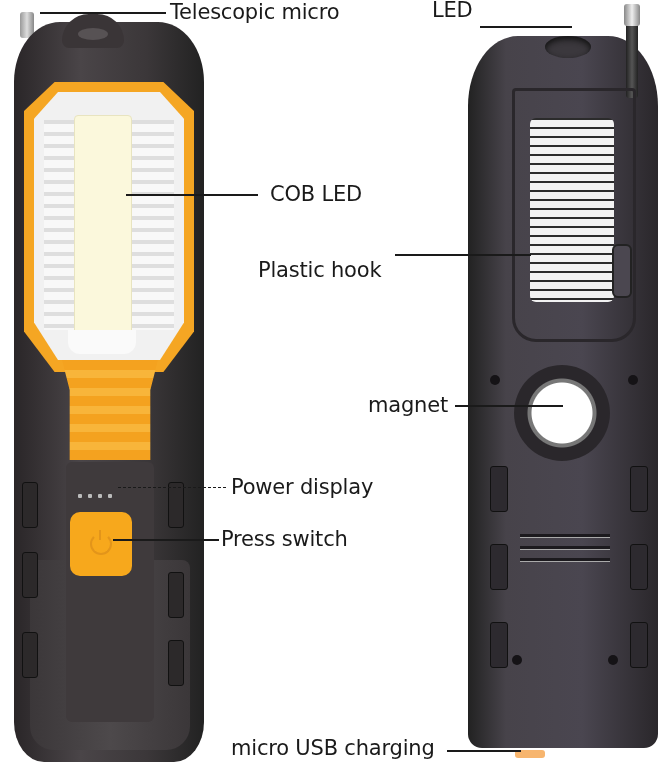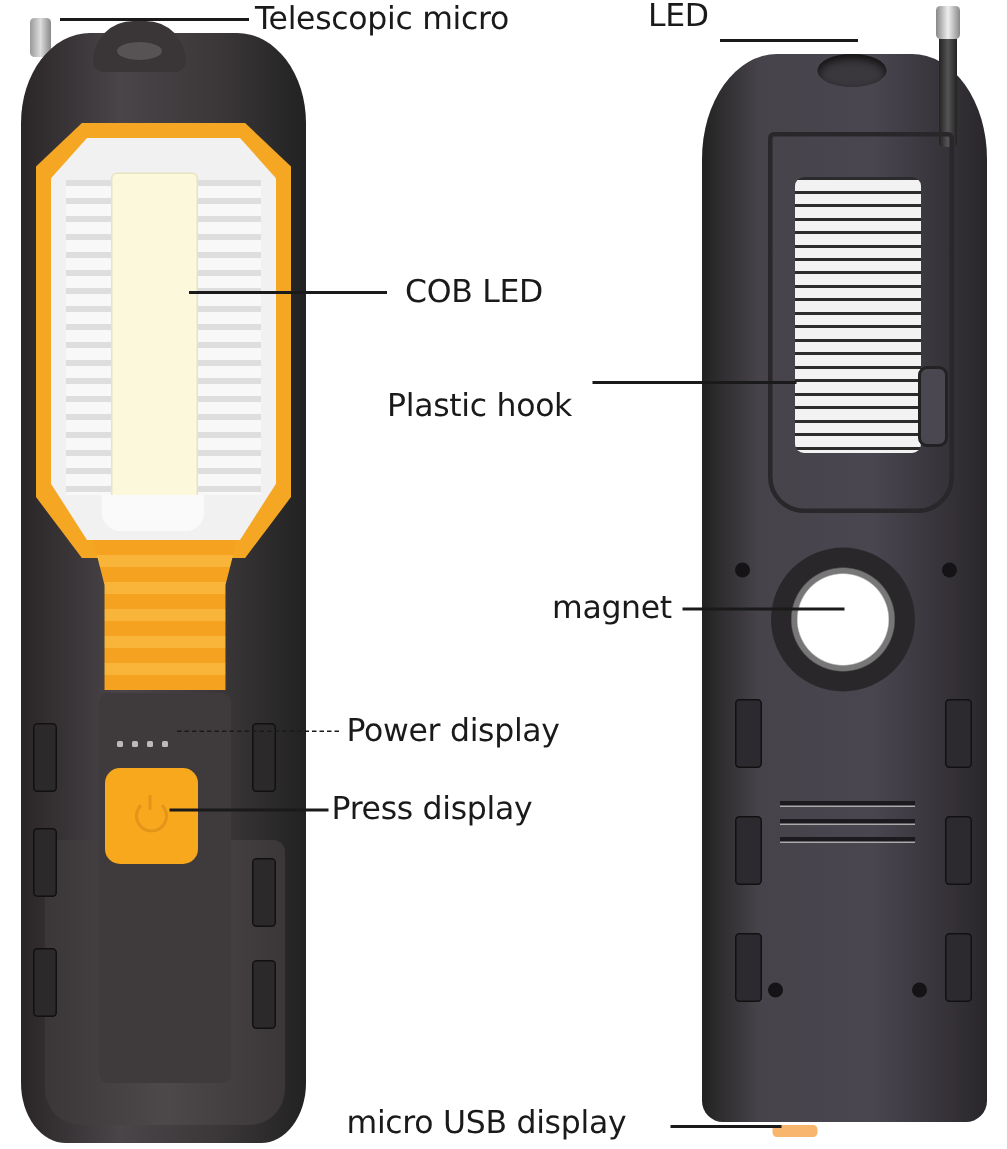--- a/index.html
+++ b/index.html
@@ -123,14 +123,14 @@
 <div class="dash" style="left:118px;top:487px;width:108px"></div>
 <div class="line" style="left:113px;top:539px;width:106px"></div>
 <div class="line" style="left:447px;top:750px;width:74px"></div>
 
 <div class="label" style="left:170px;top:2px">Telescopic micro</div>
 <div class="label" style="left:432px;top:0">LED</div>
 <div class="label" style="left:270px;top:184px">COB LED</div>
 <div class="label" style="left:258px;top:260px">Plastic hook</div>
 <div class="label" style="left:368px;top:395px">magnet</div>
 <div class="label" style="left:231px;top:477px">Power display</div>
-<div class="label" style="left:221px;top:529px">Press display</div>
-<div class="label" style="left:231px;top:738px">micro USB display</div>
+<div class="label" style="left:221px;top:529px">Press switch</div>
+<div class="label" style="left:231px;top:738px">micro USB charging</div>
 
 </body></html>

